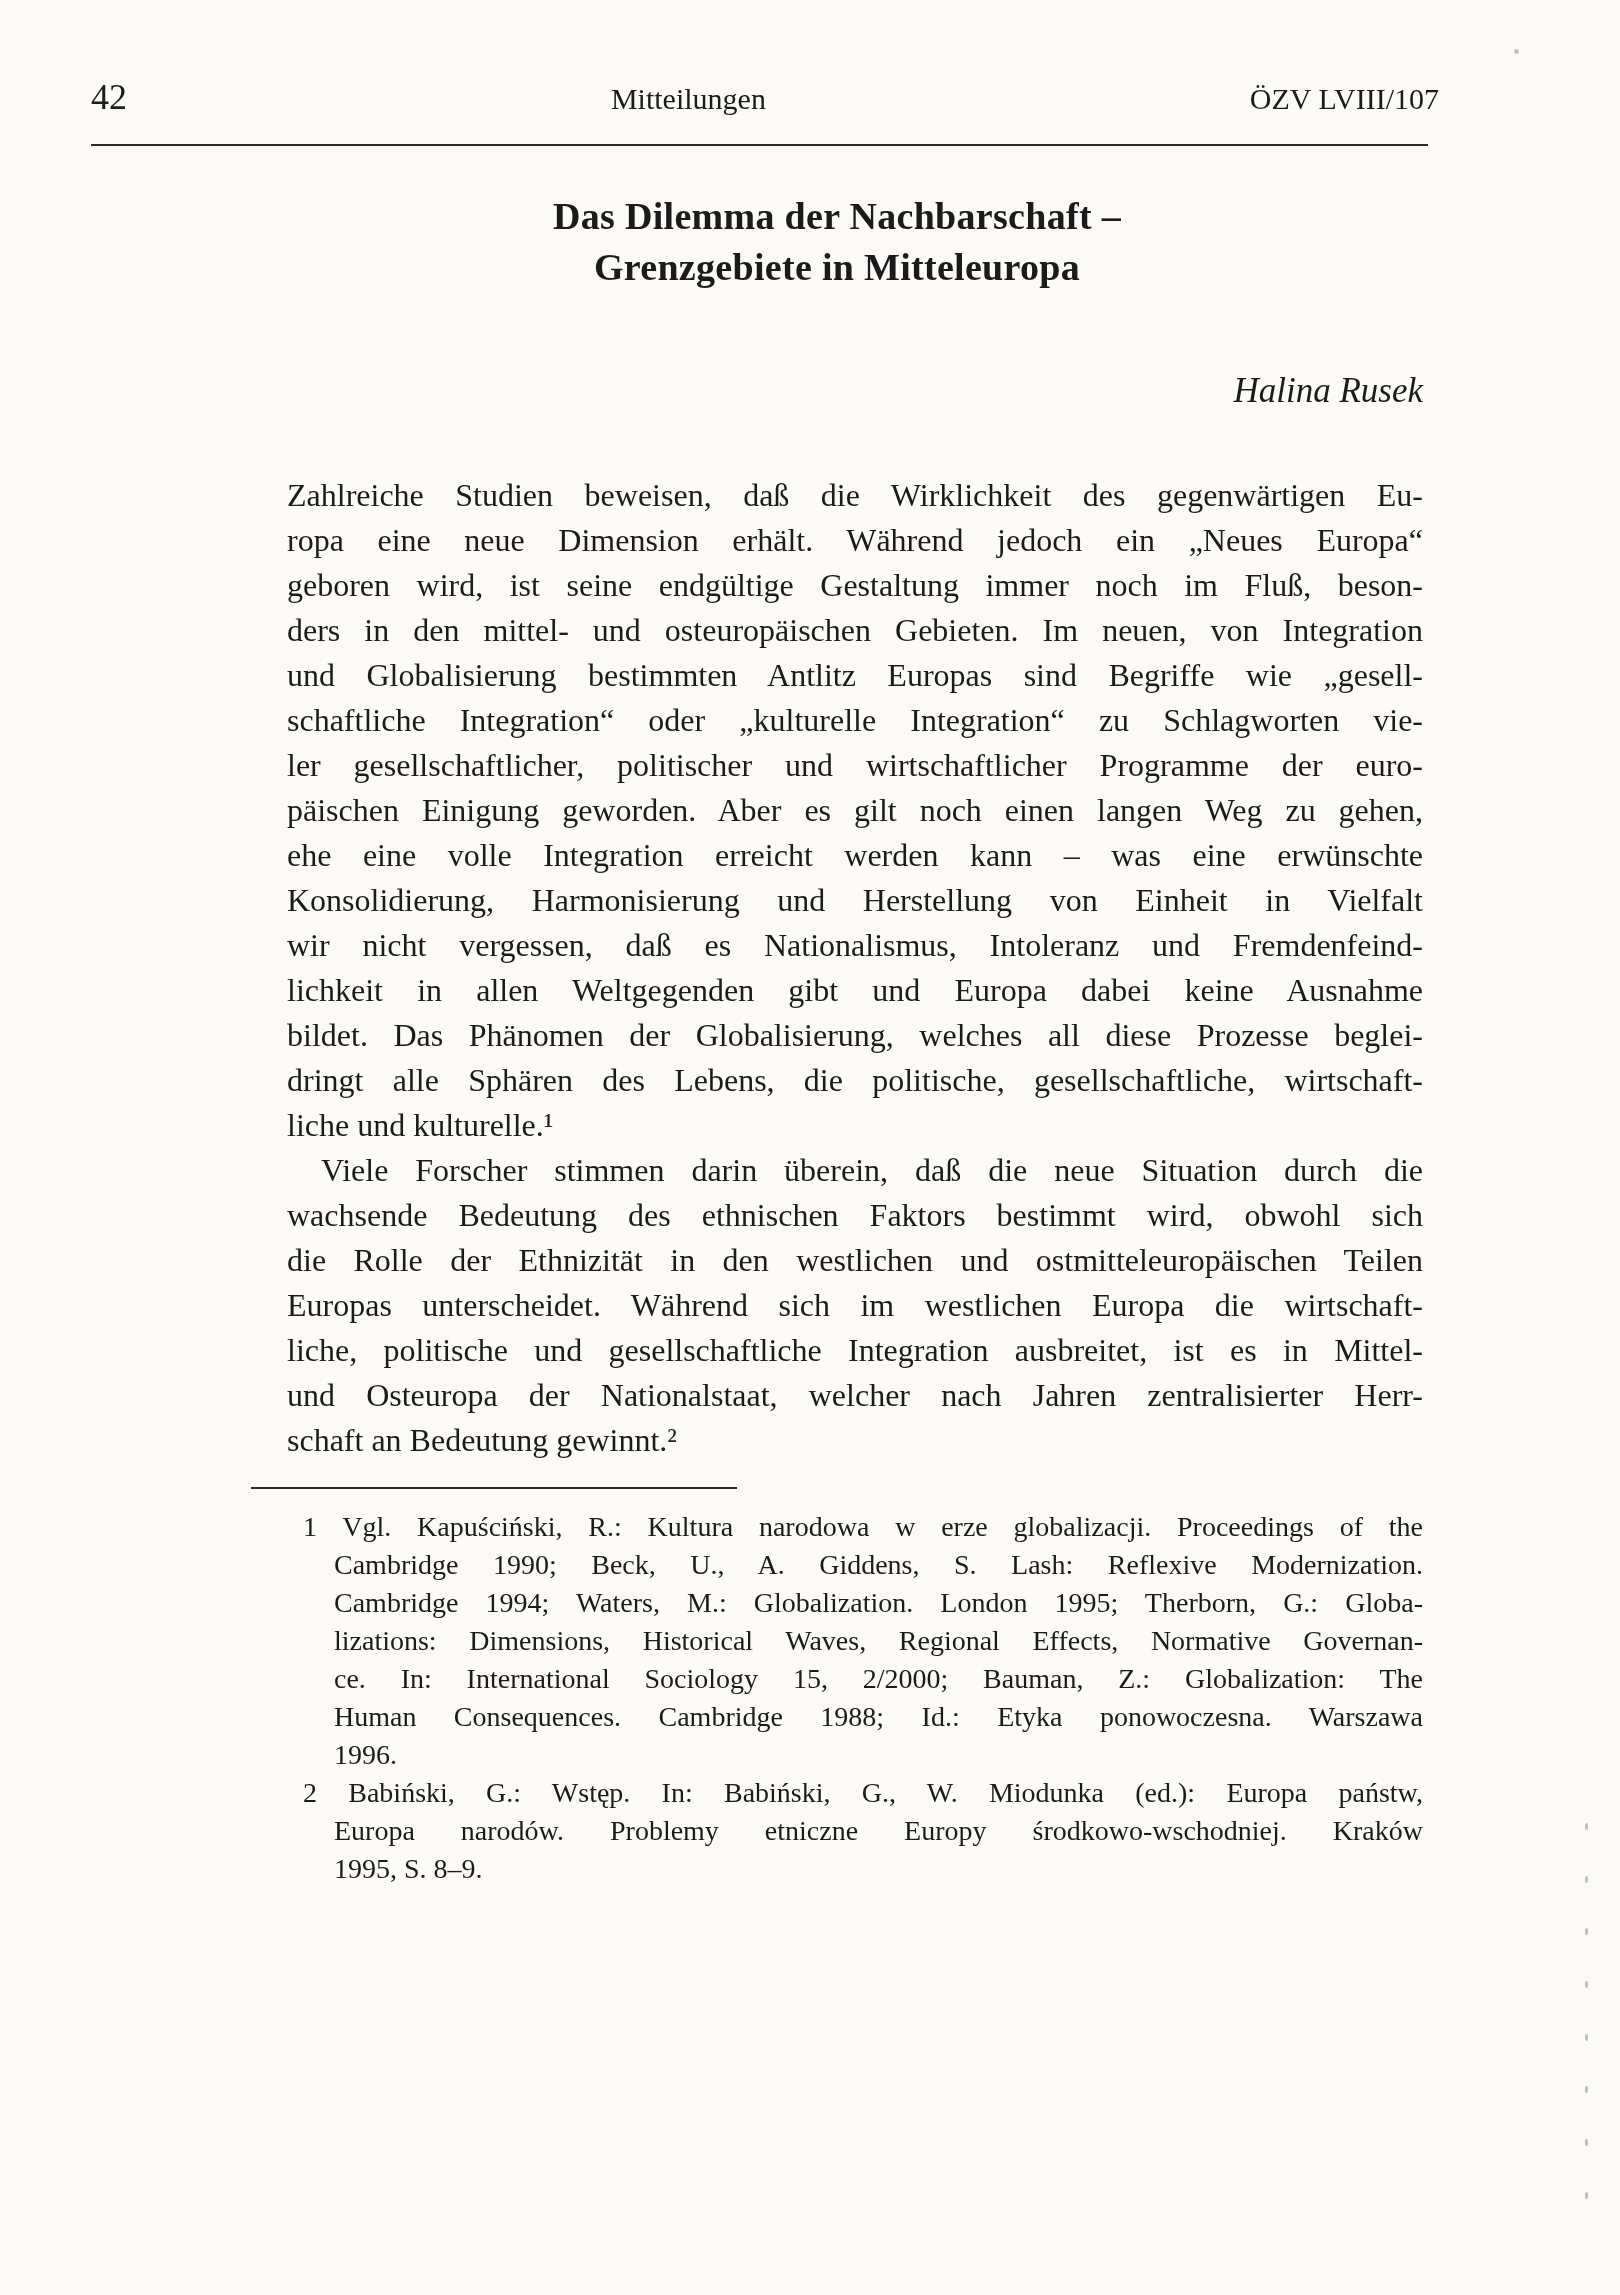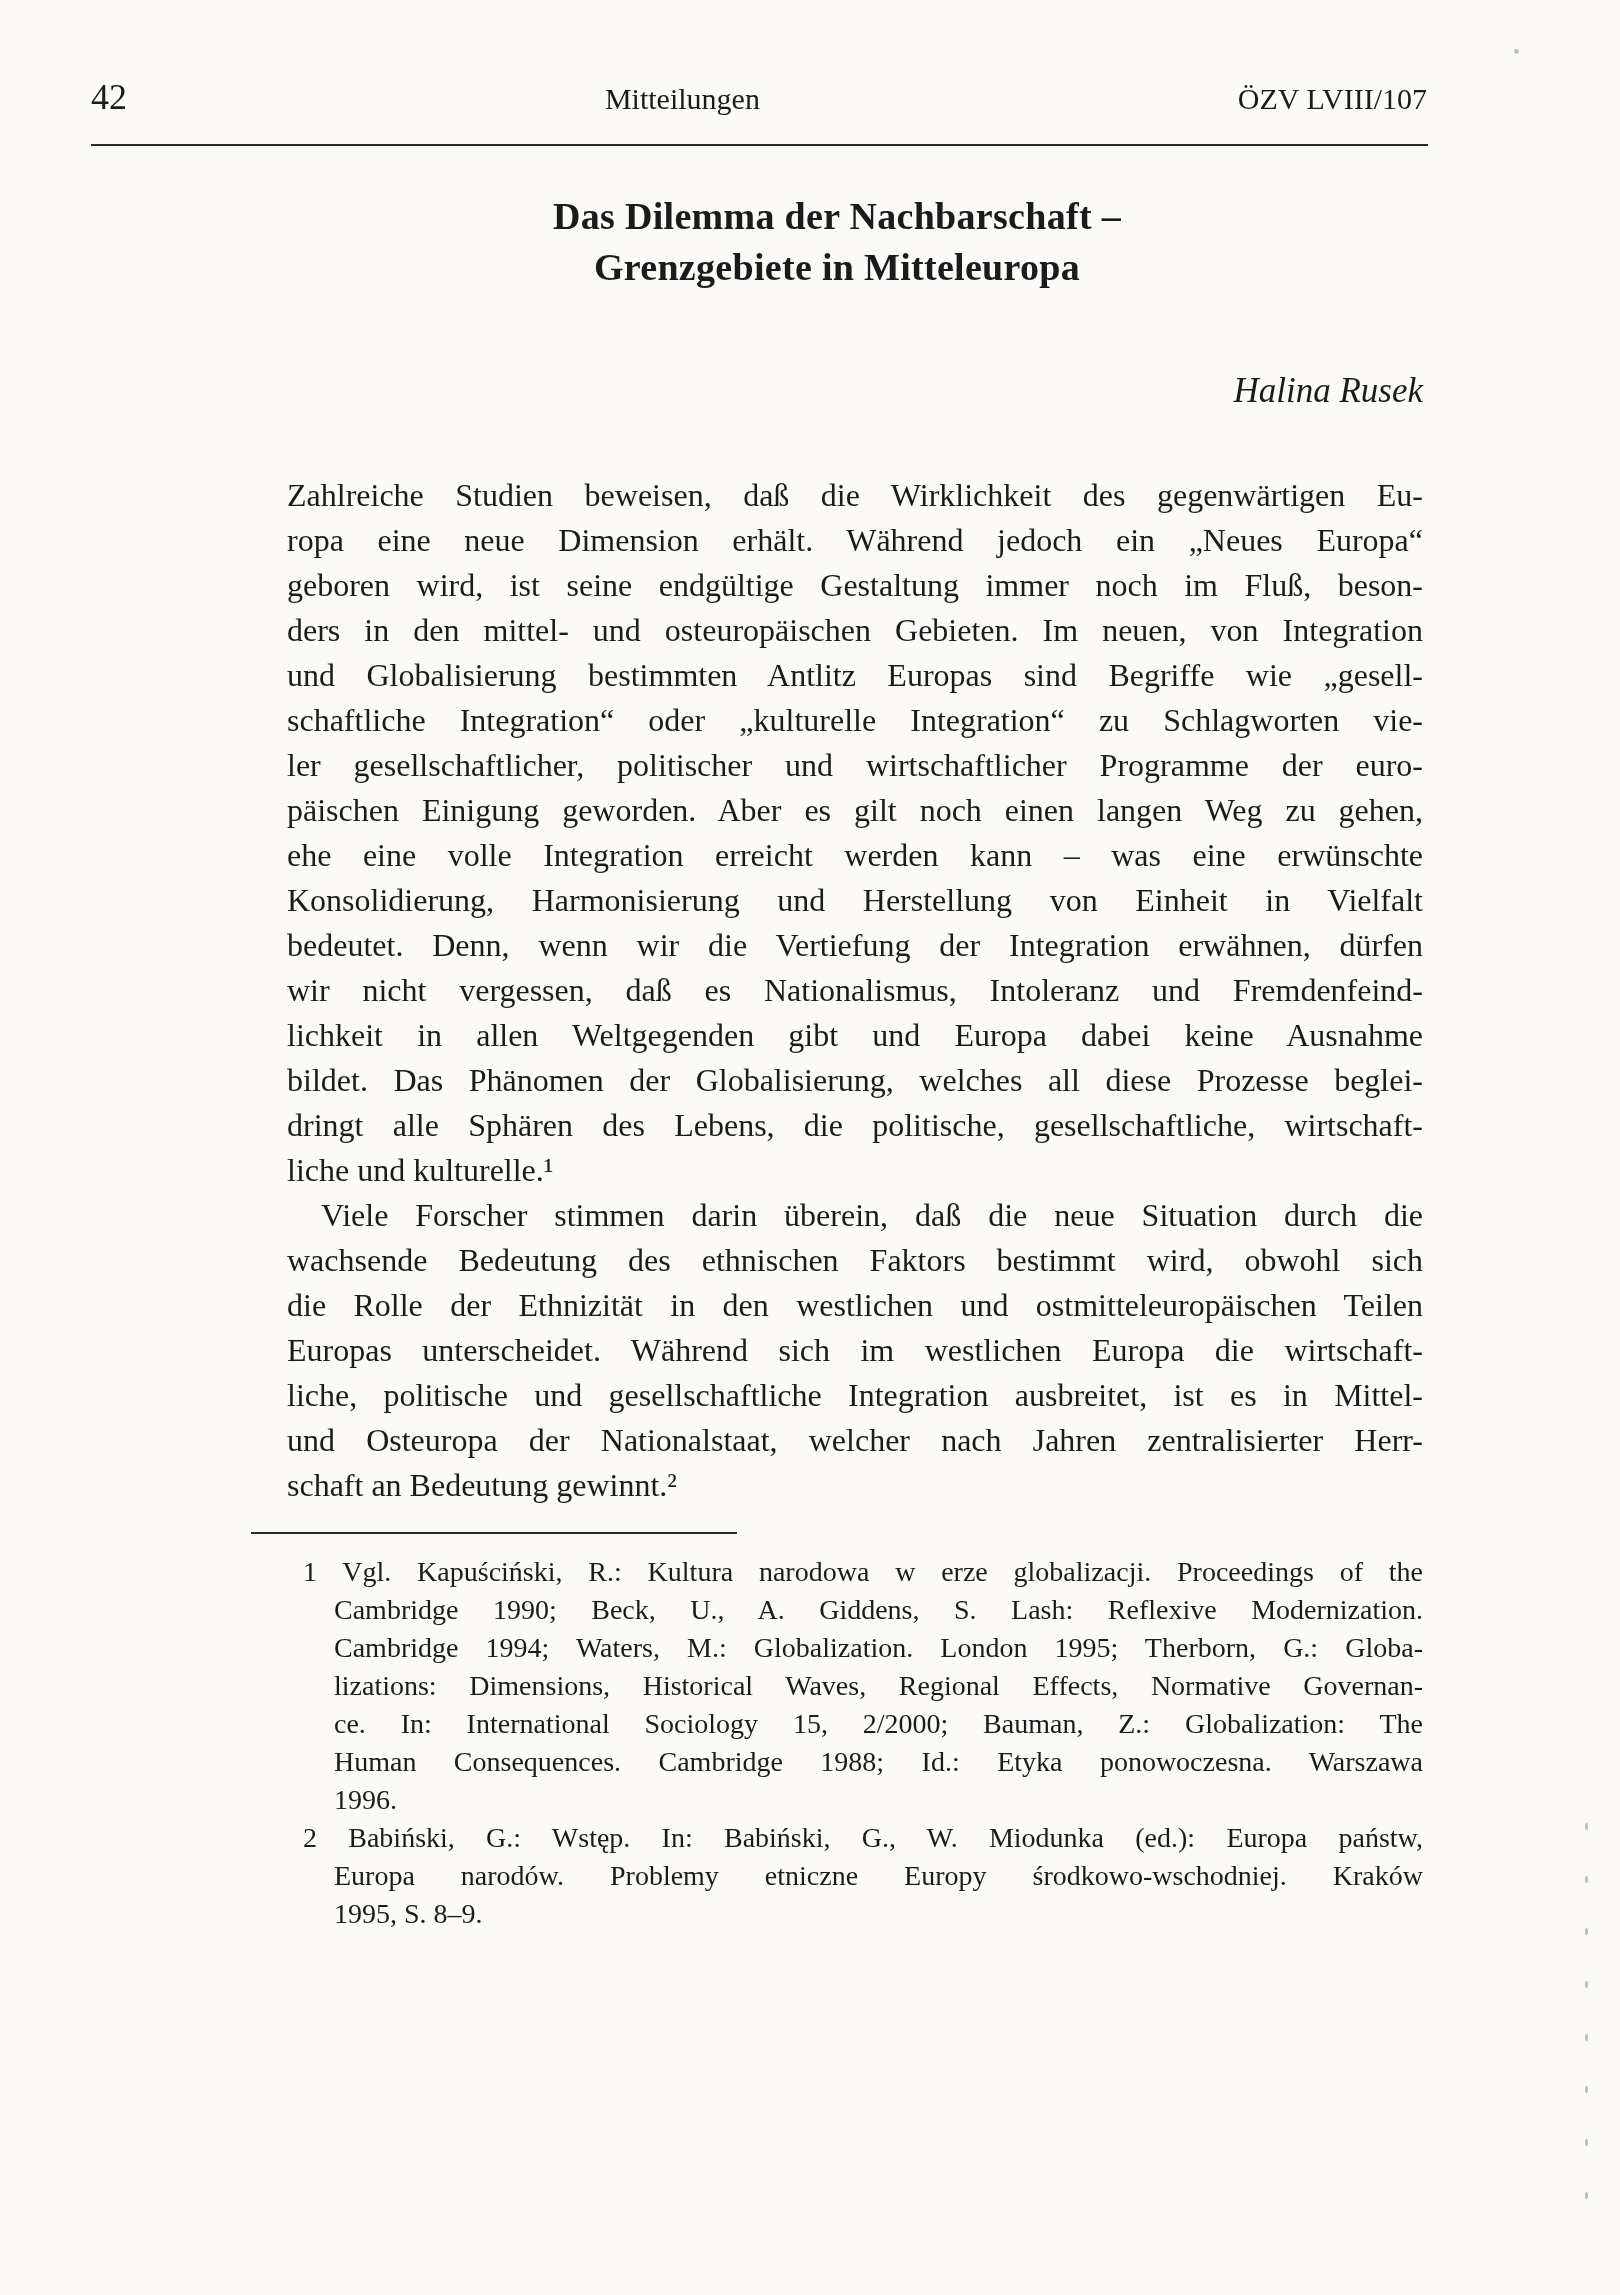--- a/index.html
+++ b/index.html
@@ -11,21 +11,21 @@
   html,body{margin:0;padding:0;background:#9a9a9a;}
   .page{
     position:relative;
     width:1621px;height:2295px;
     background:var(--paper);
     color:var(--ink);
     font-family:"Liberation Serif","DejaVu Serif",serif;
     overflow:hidden;
   }
   .header{
-    position:absolute;left:91px;right:194px;top:76px;
+    position:absolute;left:91px;right:182px;top:76px;
     display:flex;justify-content:space-between;align-items:baseline;
   }
   .pageno{font-size:36px;}
   .journal{font-size:30px;}
   .issue{font-size:30px;}
   .header-rule{
     position:absolute;left:91px;right:193px;top:144px;
     border-top:2.4px solid var(--rule);
   }
   .content{position:absolute;left:251px;right:198px;top:0;}
@@ -79,21 +79,20 @@
           <div class="line">Zahlreiche Studien beweisen, daß die Wirklichkeit des gegenwärtigen Eu-</div>
           <div class="line">ropa eine neue Dimension erhält. Während jedoch ein „Neues Europa“</div>
           <div class="line">geboren wird, ist seine endgültige Gestaltung immer noch im Fluß, beson-</div>
           <div class="line">ders in den mittel- und osteuropäischen Gebieten. Im neuen, von Integration</div>
           <div class="line">und Globalisierung bestimmten Antlitz Europas sind Begriffe wie „gesell-</div>
           <div class="line">schaftliche Integration“ oder „kulturelle Integration“ zu Schlagworten vie-</div>
           <div class="line">ler gesellschaftlicher, politischer und wirtschaftlicher Programme der euro-</div>
           <div class="line">päischen Einigung geworden. Aber es gilt noch einen langen Weg zu gehen,</div>
           <div class="line">ehe eine volle Integration erreicht werden kann – was eine erwünschte</div>
           <div class="line">Konsolidierung, Harmonisierung und Herstellung von Einheit in Vielfalt</div>
-          <div class="line">bedeutet. Denn, wenn wir die Vertiefung der Integration erwähnen, dürfen</div>
           <div class="line">wir nicht vergessen, daß es Nationalismus, Intoleranz und Fremdenfeind-</div>
           <div class="line">lichkeit in allen Weltgegenden gibt und Europa dabei keine Ausnahme</div>
           <div class="line">bildet. Das Phänomen der Globalisierung, welches all diese Prozesse beglei-</div>
           <div class="line">dringt alle Sphären des Lebens, die politische, gesellschaftliche, wirtschaft-</div>
           <div class="line last">liche und kulturelle.¹</div>
         </div>
         <div class="paragraph">
           <div class="line indent">Viele Forscher stimmen darin überein, daß die neue Situation durch die</div>
           <div class="line">wachsende Bedeutung des ethnischen Faktors bestimmt wird, obwohl sich</div>
           <div class="line">die Rolle der Ethnizität in den westlichen und ostmitteleuropäischen Teilen</div>

